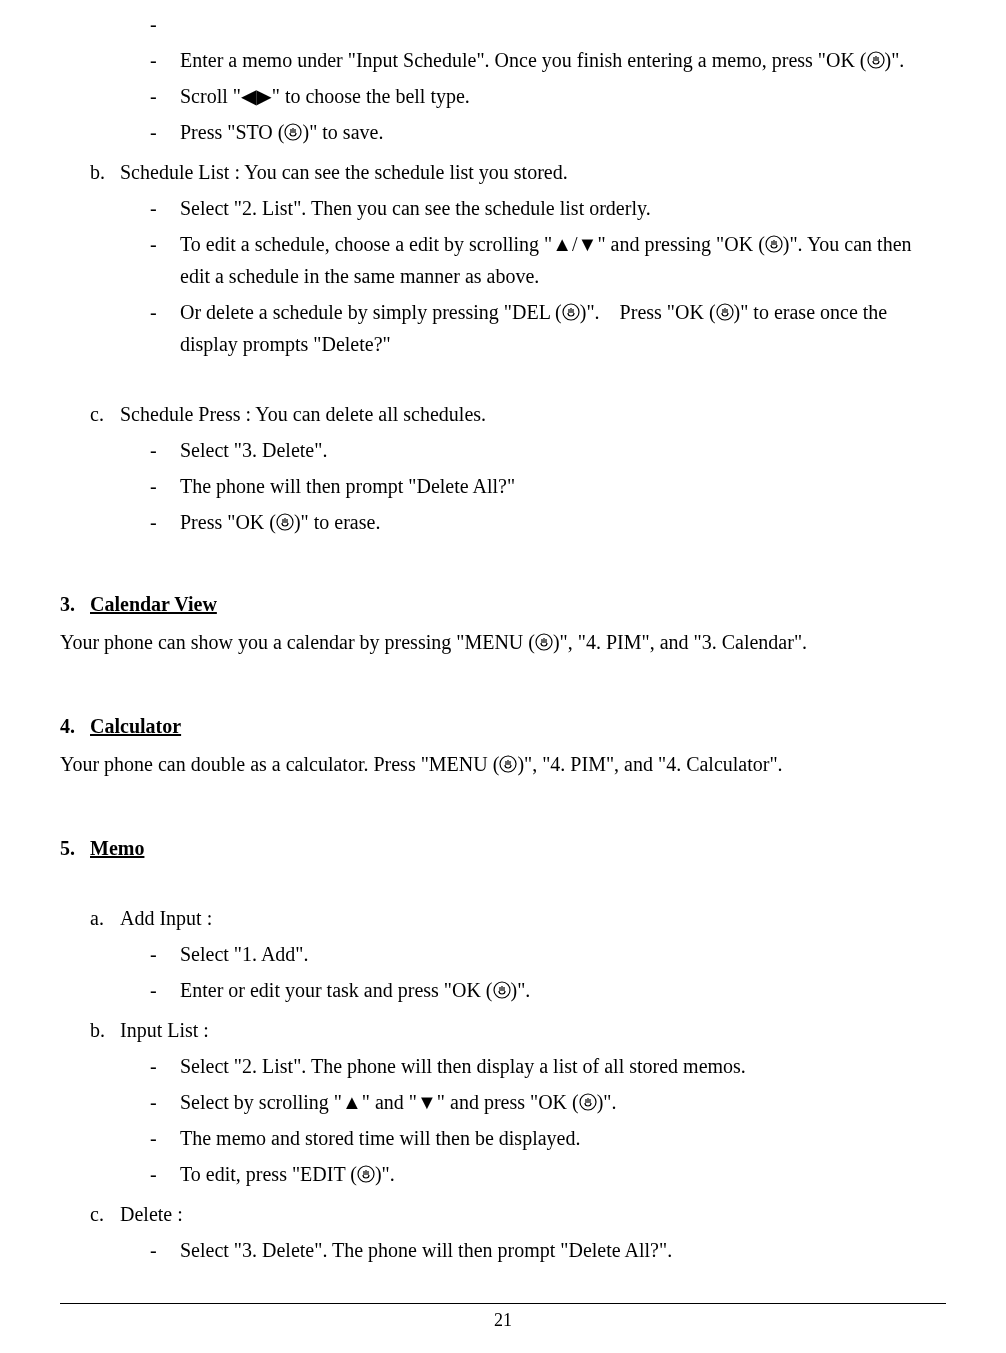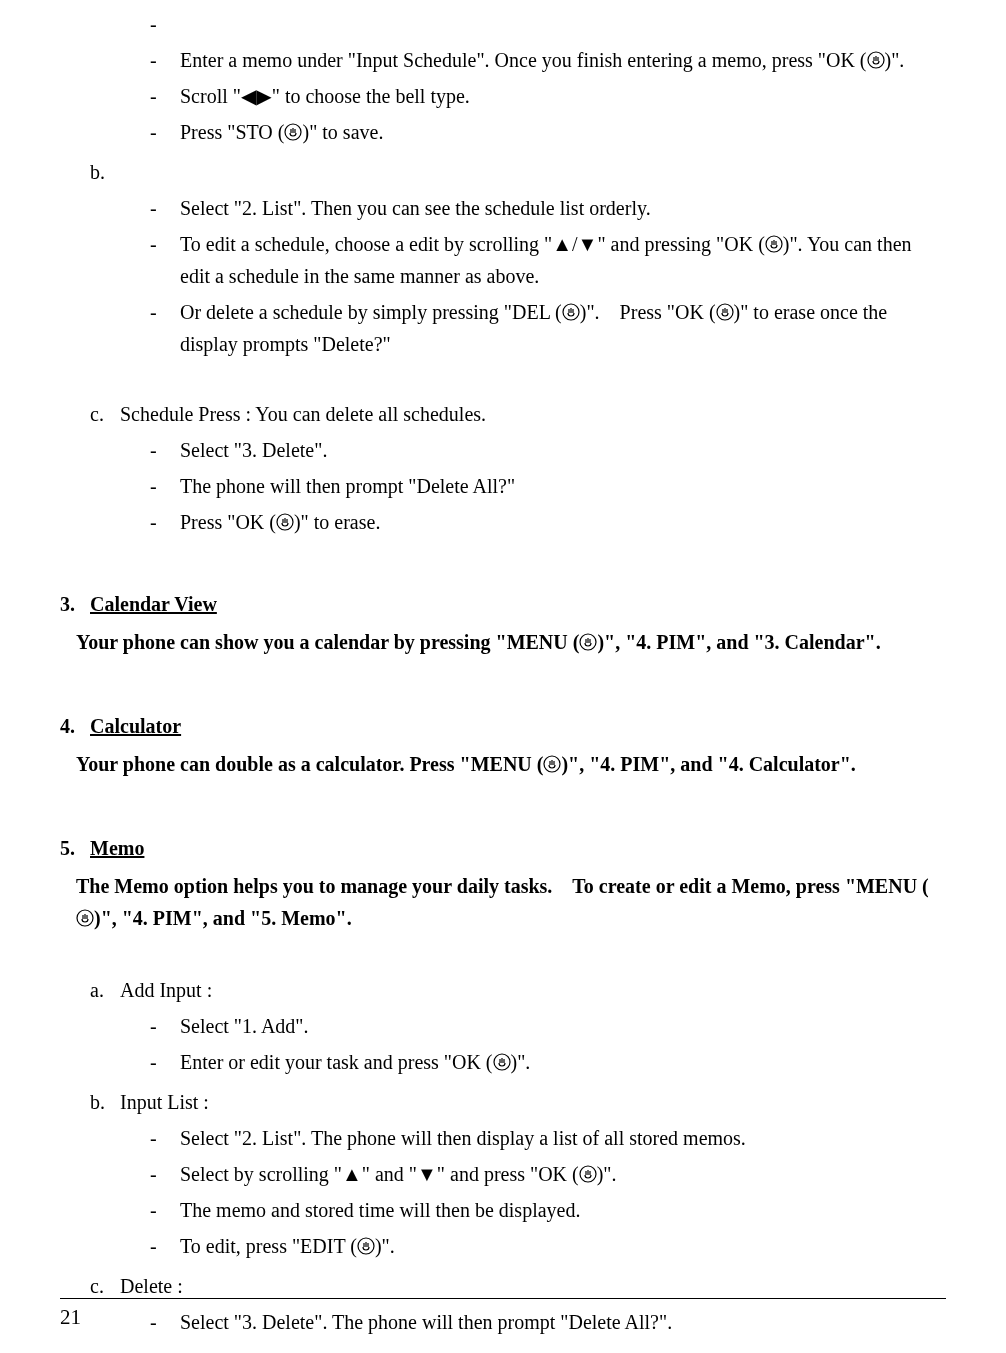--- a/index.html
+++ b/index.html
@@ -16,21 +16,21 @@
   .page {
     width: 1006px;
     min-height: 1353px;
     box-sizing: border-box;
     padding: 0 60px 0 60px;
     position: relative;
   }
   .content {
     padding-top: 4px;
   }
-  .para { margin: 6px 16px; font-weight: bold; }
+  .para { margin: 6px 0; }
 
   
   .ind-b { padding-left: 30px; }    
   .ind-dash1 { padding-left: 90px; } 
 
   .num-item {
     display: flex;
     align-items: baseline;
     margin: 20px 0 4px 0;
   }
@@ -70,23 +70,23 @@
   }
   .hand-icon svg { width: 18px; height: 18px; display: block; }
   .hand-icon path, .hand-icon circle { stroke: #000; stroke-width: 1.2; fill: none; }
 
   .footer {
     position: absolute;
     left: 60px;
     right: 60px;
     bottom: 18px;
     border-top: 1px solid #000;
-    text-align: left;
+    text-align: center;
     padding-top: 2px;
-    font-size: 21px;
+    font-size: 18px;
   }
   .bold { font-weight: bold; }
 </style>
 </head>
 <body>
 
 <div class="page">
   <div class="content">
 
     <div class="dash-item ind-dash1">
@@ -115,20 +115,21 @@
       <span class="dash-text">
         <span>Press "STO (</span><span class="hand-icon"><svg viewBox="0 0 18 18">
               <circle cx="9" cy="9" r="8"></circle>
               <path d="M7 6 v4 M9 5 v5 M11 6 v4 M6 10 q0 3 3 3 q3 0 3-3"></path>
             </svg></span><span>)" to save.</span>
       </span>
     </div>
 
     <div class="letter-item ind-b">
       <span class="ltr">b.</span>
+      <span class="ltr-text">Schedule List : You can see the schedule list you stored.</span>
     </div>
 
     <div class="dash-item ind-dash1">
       <span class="dash">-</span>
       <span class="dash-text">Select "2. List". Then you can see the schedule list orderly.</span>
     </div>
 
     <div class="dash-item ind-dash1">
       <span class="dash">-</span>
       <span class="dash-text">
@@ -202,26 +203,20 @@
             <path d="M7 6 v4 M9 5 v5 M11 6 v4 M6 10 q0 3 3 3 q3 0 3-3"></path>
           </svg></span><span>)", "4. PIM", and "4. Calculator".</span>
     </div>
 
     <div class="spacer-md"></div>
 
     <div class="num-item">
       <span class="num">5.</span>
       <span class="label">Memo</span>
     </div>
-    <div class="para">
-      <span>The Memo option helps you to manage your daily tasks. To create or edit a Memo, press "MENU (</span><span class="hand-icon"><svg viewBox="0 0 18 18">
-            <circle cx="9" cy="9" r="8"></circle>
-            <path d="M7 6 v4 M9 5 v5 M11 6 v4 M6 10 q0 3 3 3 q3 0 3-3"></path>
-          </svg></span><span>)", "4. PIM", and "5. Memo".</span>
-    </div>
 
     <div class="spacer-md"></div>
 
     <div class="letter-item ind-b">
       <span class="ltr">a.</span>
       <span class="ltr-text">Add Input :</span>
     </div>
     <div class="dash-item ind-dash1">
       <span class="dash">-</span>
       <span class="dash-text">Select "1. Add".</span>

